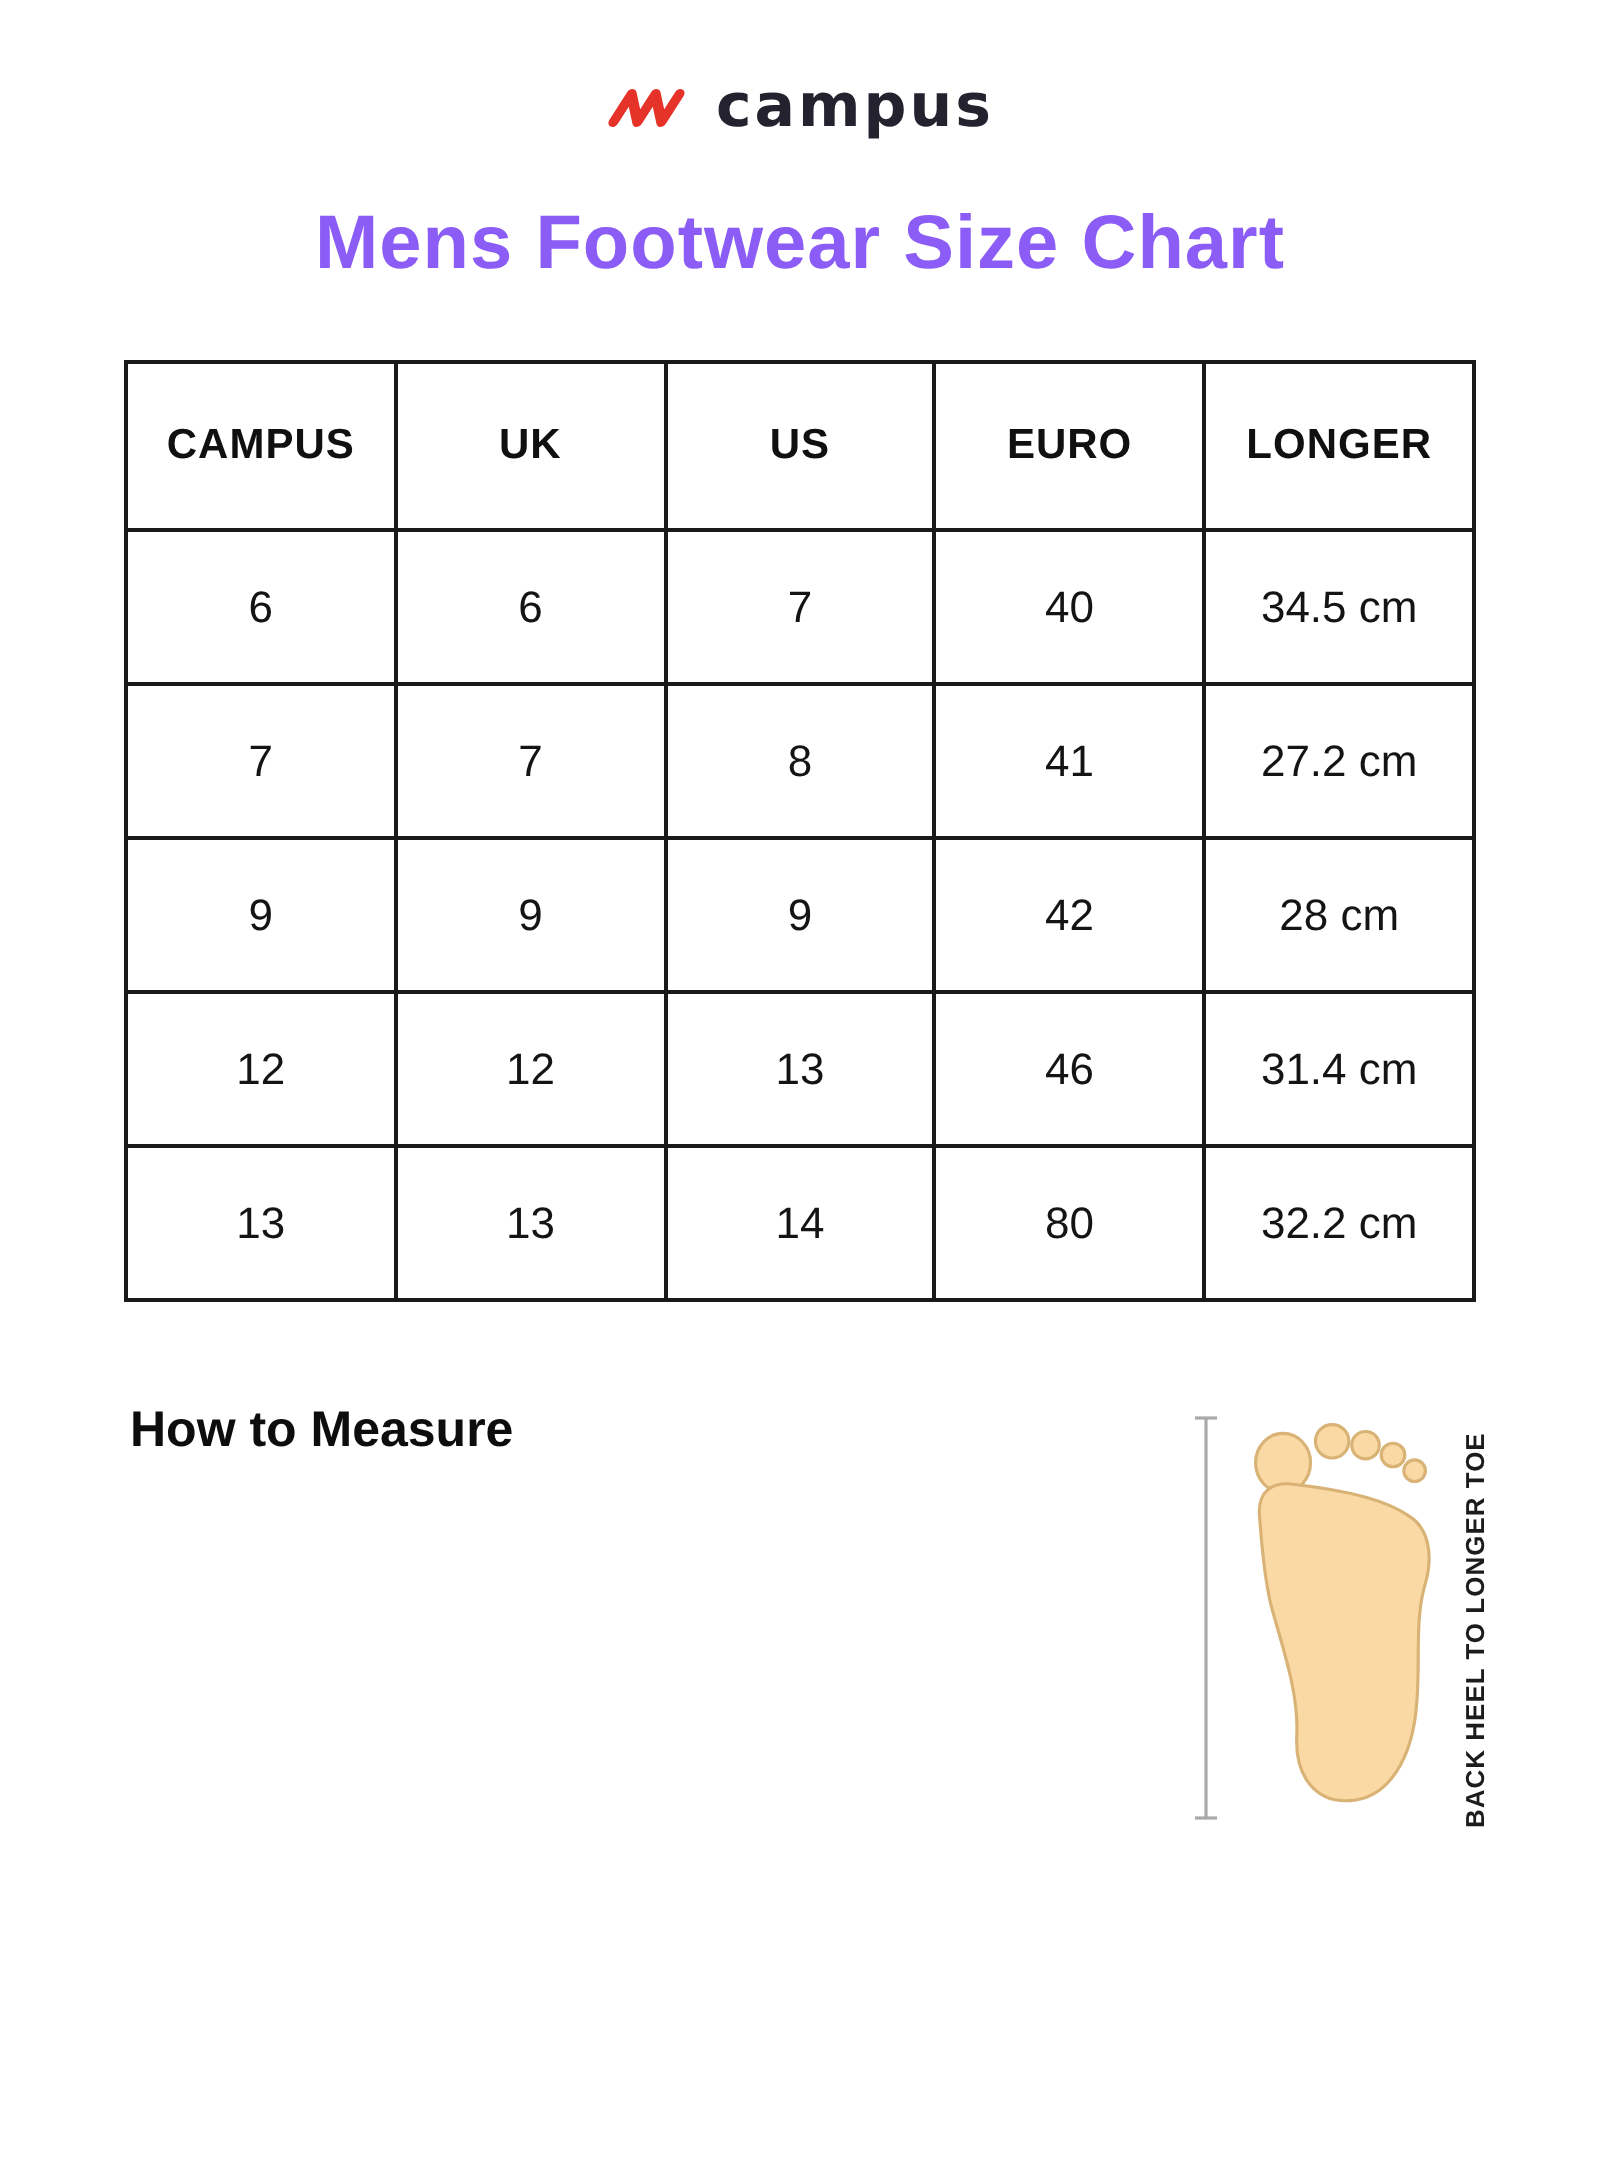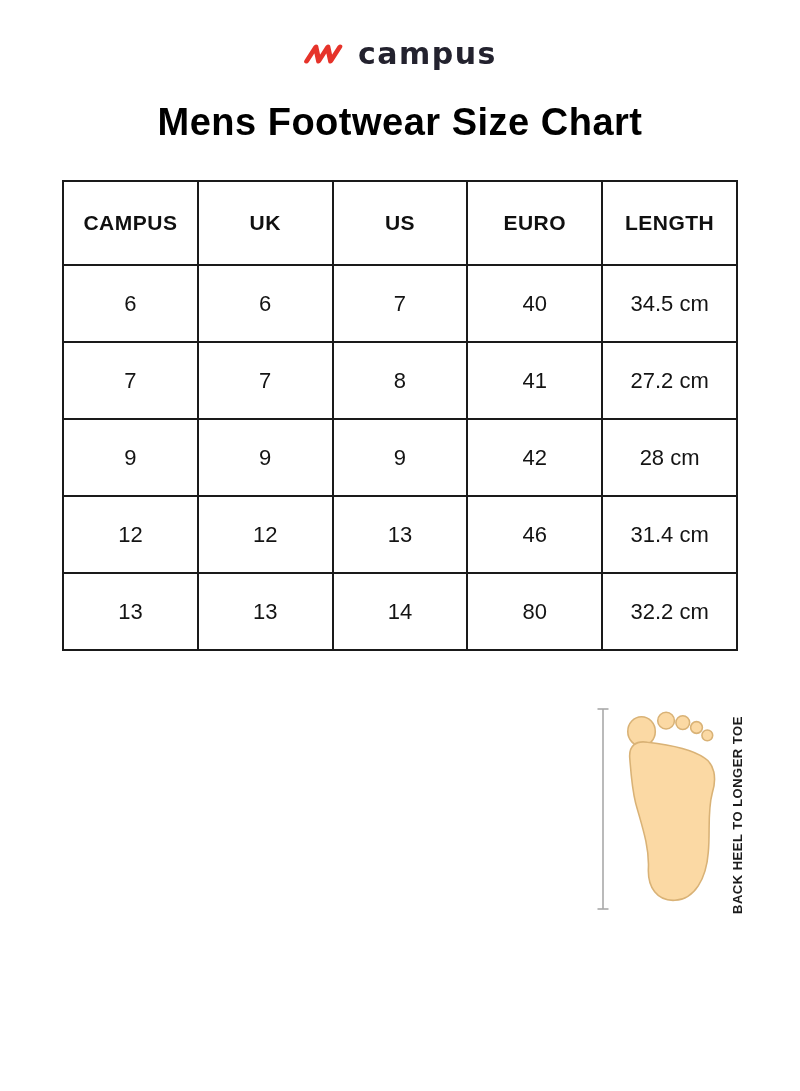--- a/index.html
+++ b/index.html
@@ -31,21 +31,21 @@
     color: #23222e;
     text-transform: lowercase;
     font-family: "DejaVu Sans", sans-serif;
   }
   
   .title {
     margin-top: 30px;
     text-align: center;
     font-size: 38px;
     font-weight: 800;
-    color: #000000;
+    color: #8b5cf6;
     letter-spacing: 0.5px;
   }
   
   .size-table {
     width: 676px;
     margin: 36px auto 0 auto;
     border-collapse: collapse;
     table-layout: fixed;
   }
   .size-table th, .size-table td {
@@ -124,21 +124,21 @@
 
   <h1 class="title">Mens Footwear Size Chart</h1>
 
   <table class="size-table">
     <thead>
       <tr>
         <th>CAMPUS</th>
         <th>UK</th>
         <th>US</th>
         <th>EURO</th>
-        <th>LENGTH</th>
+        <th>LONGER</th>
       </tr>
     </thead>
     <tbody>
       <tr>
         <td>6</td>
         <td>6</td>
         <td>7</td>
         <td>40</td>
         <td>34.5 cm</td>
       </tr>
@@ -168,20 +168,21 @@
         <td>13</td>
         <td>14</td>
         <td>80</td>
         <td>32.2 cm</td>
       </tr>
     </tbody>
   </table>
 
   <section class="measure">
     <div class="measure-text">
+      <h2 class="measure-heading">How to Measure</h2>
     </div>
 
     <div class="foot-diagram">
       <span>
         <svg width="14" height="212" viewBox="0 0 14 212" aria-hidden="true">
           <line x1="7" y1="6" x2="7" y2="206" stroke="#a9a9a9" stroke-width="1.6"></line>
           <line x1="1.5" y1="6" x2="12.5" y2="6" stroke="#a9a9a9" stroke-width="1.6"></line>
           <line x1="1.5" y1="206" x2="12.5" y2="206" stroke="#a9a9a9" stroke-width="1.6"></line>
         </svg>
       </span>

